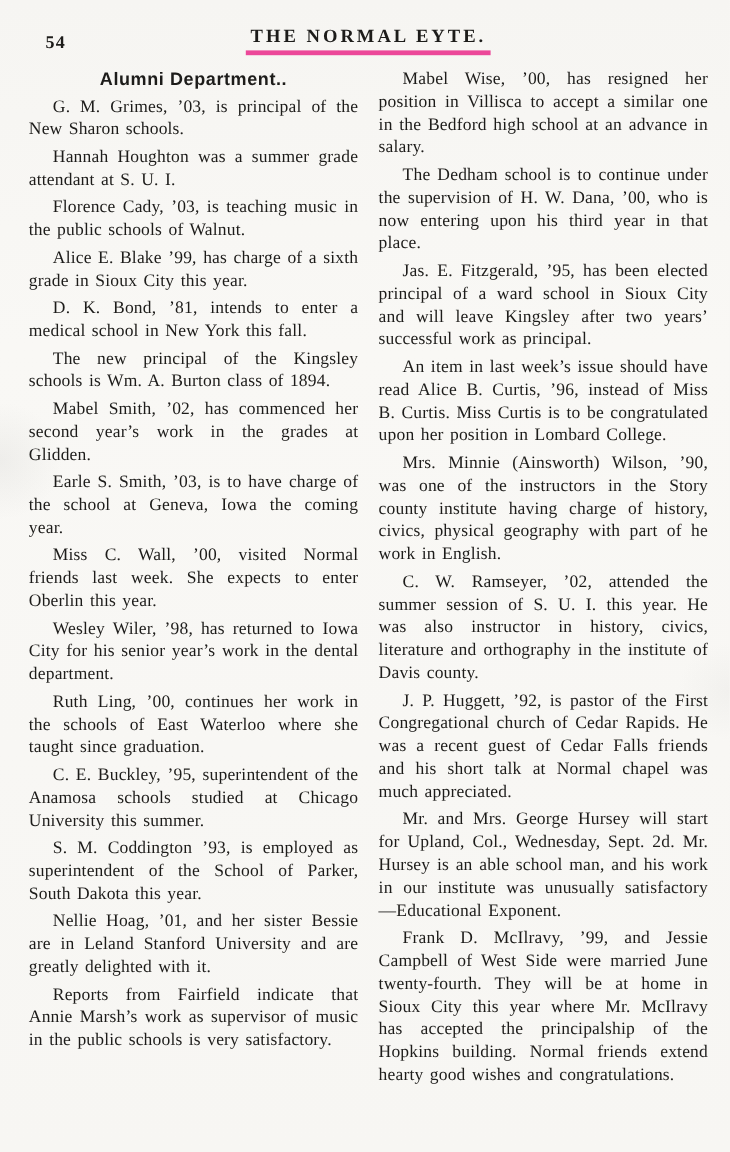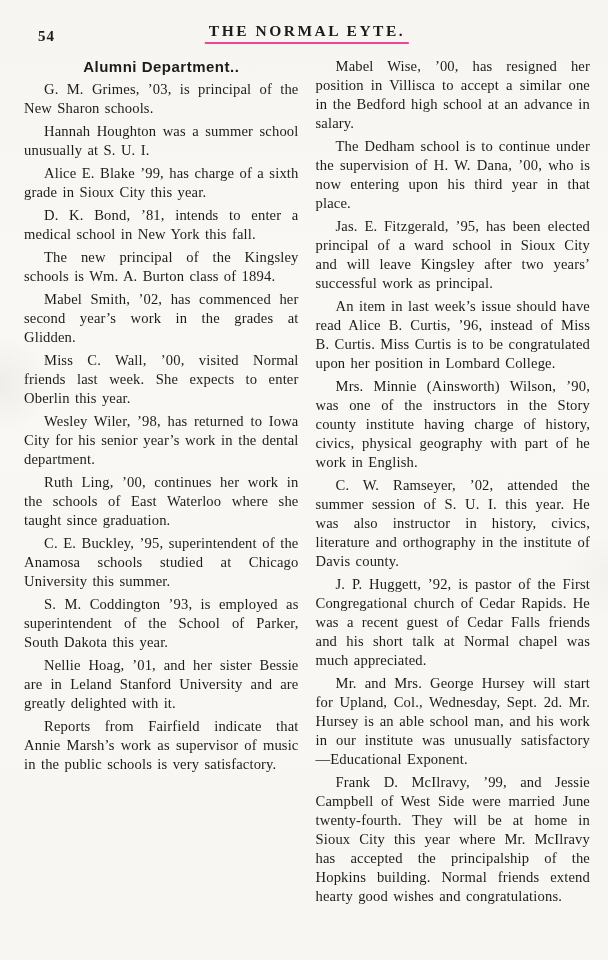--- a/index.html
+++ b/index.html
@@ -40,21 +40,21 @@
   }
   .journal-title {
     position: absolute;
     left: 50%;
     top: 0;
     transform: translateX(-50%);
     font-size: 15.5px;
     font-weight: bold;
     letter-spacing: 2.5px;
     white-space: nowrap;
-    border-bottom: 2px solid #ec4899;
+    border-bottom: 4px solid #ec4899;
     padding: 0 4px 2px 4px;
   }
   .columns {
     display: flex;
     gap: 0;
   }
   .col {
     flex: 1 1 0;
     min-width: 0;
   }
@@ -88,25 +88,27 @@
   <div class="masthead">
     <span class="page-number">54</span>
     <span class="journal-title">THE NORMAL EYTE.</span>
   </div>
 
   <div class="columns">
 
     <div class="col col-left">
       <h2 class="section-heading">Alumni Department..</h2>
       <p>G. M. Grimes, ’03, is principal of the New Sharon schools.</p>
-      <p>Hannah Houghton was a summer school unusually at S. U. I.</p>
+      <p>Hannah Houghton was a summer grade attendant at S. U. I.</p>
+      <p>Florence Cady, ’03, is teaching music in the public schools of Walnut.</p>
       <p>Alice E. Blake ’99, has charge of a sixth grade in Sioux City this year.</p>
       <p>D. K. Bond, ’81, intends to enter a medical school in New York this fall.</p>
       <p>The new principal of the Kingsley schools is Wm. A. Burton class of 1894.</p>
       <p>Mabel Smith, ’02, has commenced her second year’s work in the grades at Glidden.</p>
+      <p>Earle S. Smith, ’03, is to have charge of the school at Geneva, Iowa the coming year.</p>
       <p>Miss C. Wall, ’00, visited Normal friends last week.  She expects to enter Oberlin this year.</p>
       <p>Wesley Wiler, ’98, has returned to Iowa City for his senior year’s work in the dental department.</p>
       <p>Ruth Ling, ’00, continues her work in the schools of East Waterloo where she taught since graduation.</p>
       <p>C. E. Buckley, ’95, superintendent of the Anamosa schools studied at Chicago University this summer.</p>
       <p>S. M. Coddington ’93, is employed as superintendent of the School of Parker, South Dakota this year.</p>
       <p>Nellie Hoag, ’01, and her sister Bessie are in Leland Stanford University and are greatly delighted with it.</p>
       <p>Reports from Fairfield indicate that Annie Marsh’s work as supervisor of music in the public schools is very satisfactory.</p>
     </div>
 
     <div class="col col-right">

